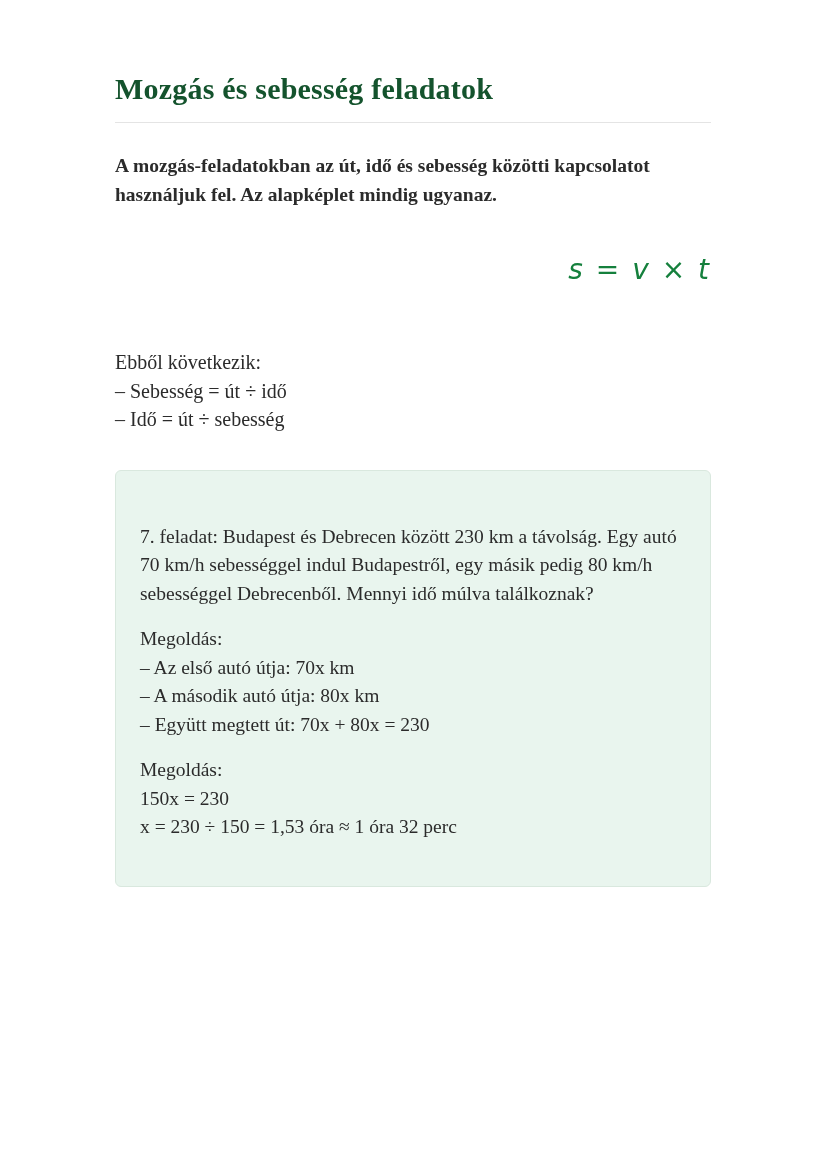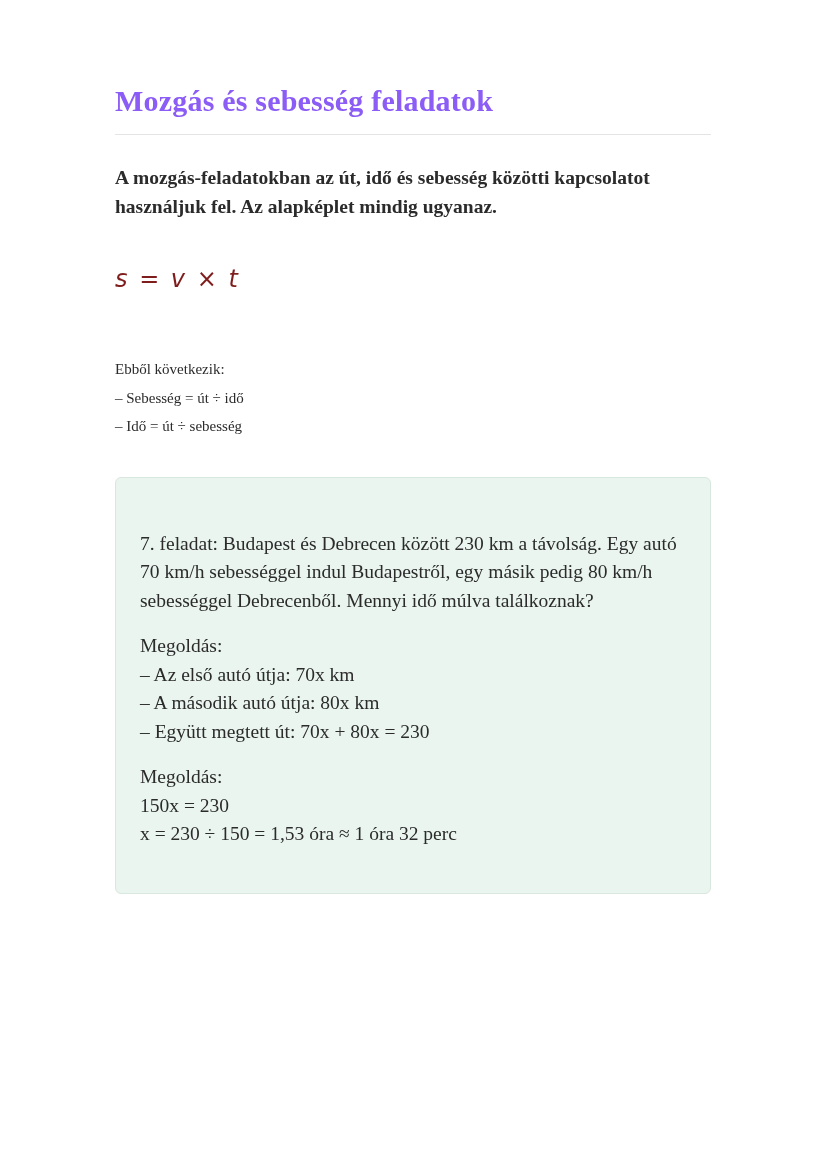--- a/index.html
+++ b/index.html
@@ -15,46 +15,46 @@
     overflow: hidden;
   }
   .page {
     width: 596px;
     margin-left: 115px;
     padding-top: 72px;
   }
   .page-title {
     font-size: 30px;
     font-weight: 700;
-    color: #8b5cf6;
-    margin: 12px 0 16px 0;
+    color: #14532d;
+    margin: 0 0 16px 0;
     letter-spacing: 0.2px;
   }
   .title-rule {
     border: none;
     border-top: 1px solid #e4e4e4;
     margin: 0 0 28px 0;
   }
   .intro {
     font-size: 19.5px;
     line-height: 29px;
     margin: 0 0 44px 0;
     font-weight: bold;
   }
   .formula {
-    text-align: left;
+    text-align: right;
     font-family: "DejaVu Sans", sans-serif;
     font-style: italic;
-    font-size: 24px;
-    color: #7f1d1d;
+    font-size: 28px;
+    color: #15803d;
     margin: 0 0 62px 0;
     letter-spacing: 2px;
   }
   .derivation p {
-    font-size: 15px;
+    font-size: 20px;
     line-height: 28.5px;
     margin: 0;
   }
   .problem-box {
     margin-top: 36px;
     background: #e9f5ee;
     border: 1px solid #d9e8de;
     border-radius: 6px;
     padding: 52px 24px 44px 24px;
     box-sizing: border-box;

